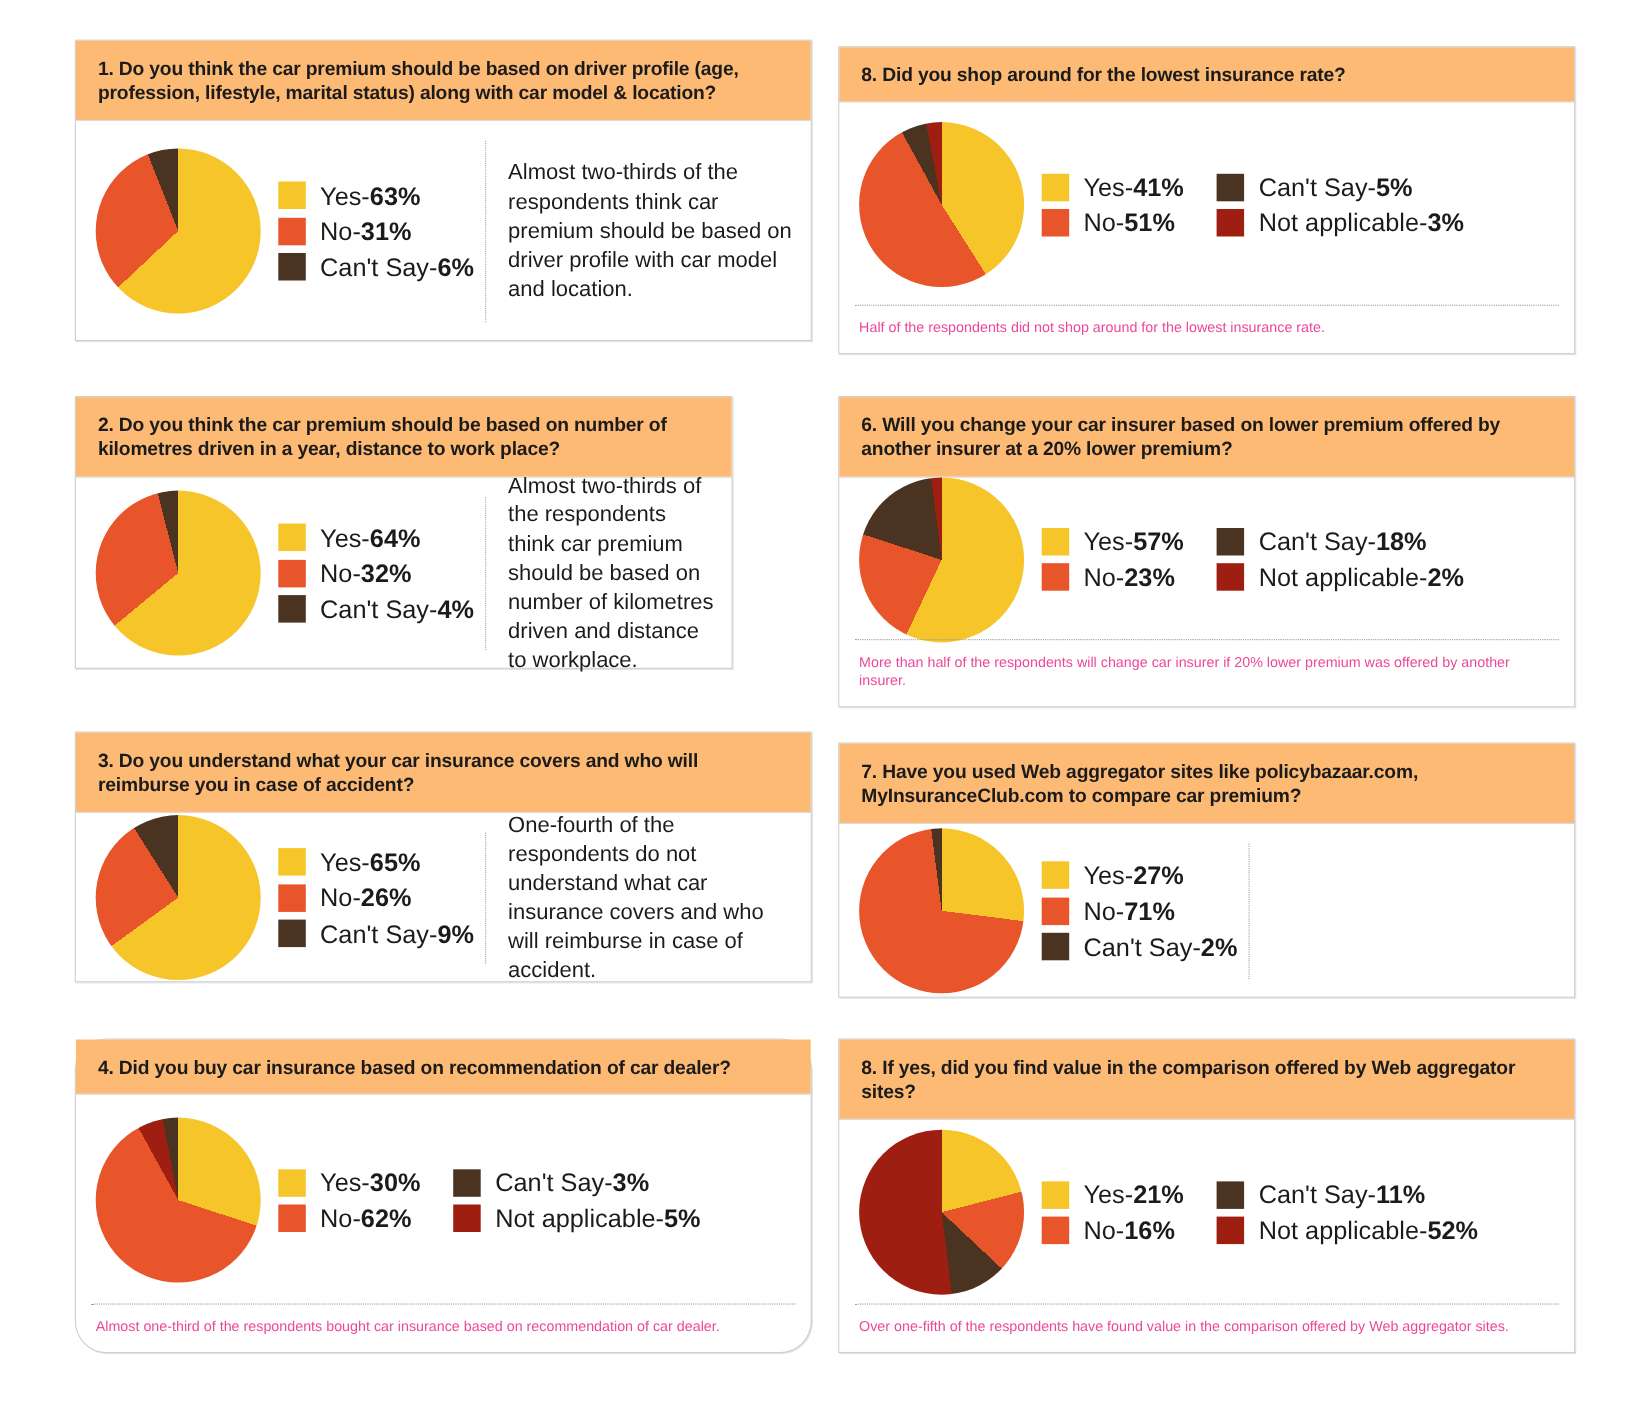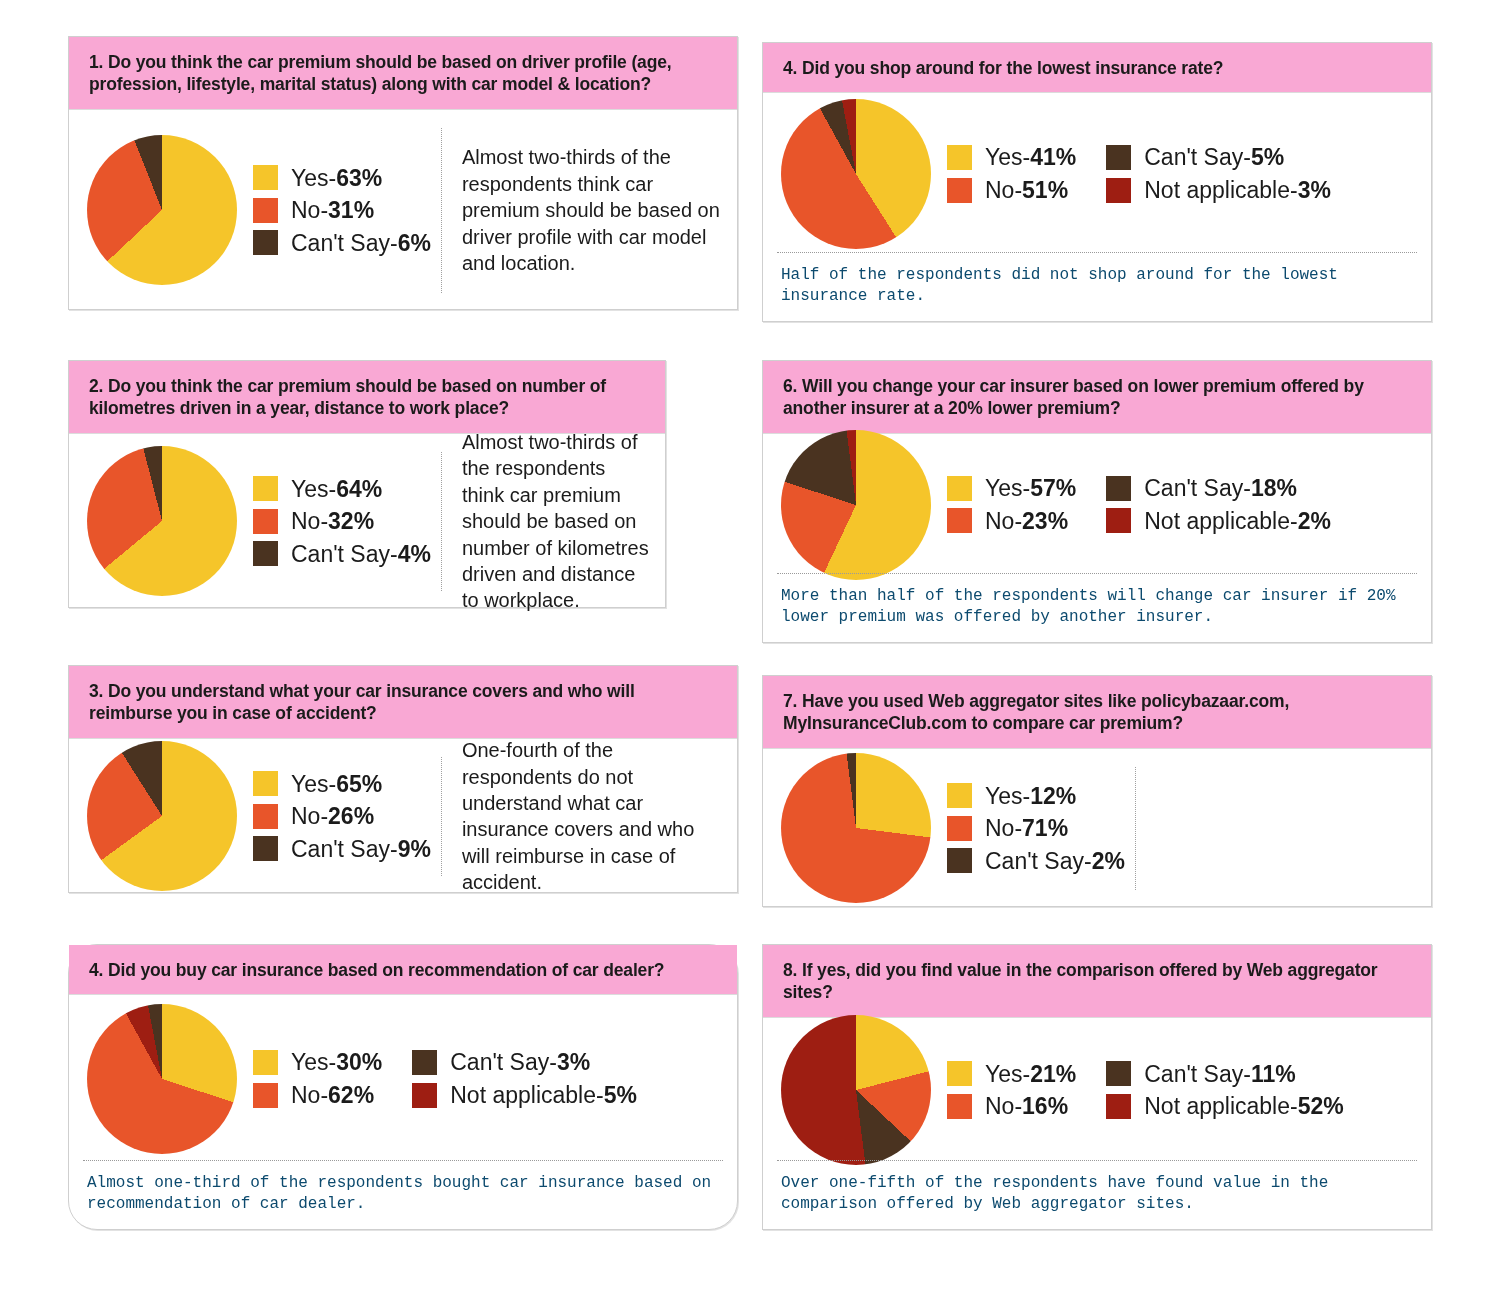--- a/index.html
+++ b/index.html
@@ -20,44 +20,43 @@
   
   .panel {
     position: absolute;
     background: #ffffff;
     border: 1px solid #cfcfcf;
     box-shadow: 1px 1px 0 #e2e2e2;
     display: flex;
     flex-direction: column;
   }
   .panel-header {
-    background: #f9a8d4;
+    background: #fdba74;
     border-bottom: 1px solid #dcdcdc;
     padding: 14px 18px 13px 20px;
     font-weight: bold;
     font-size: 17.5px;
     line-height: 1.28;
     color: #1b1b1b;
     letter-spacing: -0.15px;
   }
   .panel-body {
     flex: 1;
     display: flex;
     align-items: center;
     padding: 10px 14px 8px 18px;
     min-height: 0;
   }
   .panel-footnote {
     border-top: 1px dotted #9a9a9a;
     margin: 0 14px;
     padding: 12px 4px 14px 4px;
-    font-size: 16px;
+    font-size: 13px;
     line-height: 1.3;
-    color: #0c4a6e;
-    font-family: Liberation Mono, monospace;
+    color: #ec4899;
   }
 
   
   .pie-wrap {
     flex: 0 0 auto;
     display: flex;
     align-items: center;
     justify-content: center;
   }
   .pie {
@@ -209,21 +208,21 @@
           <div class="legend-item">
             <span class="swatch" style="background: rgb(158, 30, 18);"></span>
             <span class="legend-label">Not applicable-<b>5%</b></span>
           </div>
         </div>
     </div>
     <div class="panel-footnote">Almost one-third of the respondents bought car insurance based on recommendation of car dealer.</div>
   </div>
 
   <div class="panel" style="left:762px; top:42px; width:670px; height:280px;">
-    <div class="panel-header">4. Did you shop around for the lowest insurance rate?</div>
+    <div class="panel-header">8. Did you shop around for the lowest insurance rate?</div>
     <div class="panel-body">
       <div class="pie-wrap">
         <div class="pie" id="pie-q5" style="width: 150px; height: 150px; background: conic-gradient(rgb(245, 197, 42) 0deg, rgb(245, 197, 42) 147.6deg, rgb(232, 85, 42) 147.6deg, rgb(232, 85, 42) 331.2deg, rgb(74, 51, 32) 331.2deg, rgb(74, 51, 32) 349.2deg, rgb(158, 30, 18) 349.2deg, rgb(158, 30, 18) 360deg);"></div>
       </div>
       <div class="legend cols2" id="legend-q5">
           <div class="legend-item">
             <span class="swatch" style="background: rgb(245, 197, 42);"></span>
             <span class="legend-label">Yes-<b>41%</b></span>
           </div>
           <div class="legend-item">
@@ -273,21 +272,21 @@
 
   <div class="panel" style="left:762px; top:675px; width:670px; height:232px;">
     <div class="panel-header">7. Have you used Web aggregator sites like policybazaar.com, MyInsuranceClub.com to compare car premium?</div>
     <div class="panel-body">
       <div class="pie-wrap">
         <div class="pie" id="pie-q7" style="width: 150px; height: 150px; background: conic-gradient(rgb(245, 197, 42) 0deg, rgb(245, 197, 42) 97.2deg, rgb(232, 85, 42) 97.2deg, rgb(232, 85, 42) 352.8deg, rgb(74, 51, 32) 352.8deg, rgb(74, 51, 32) 360deg);"></div>
       </div>
       <div class="legend cols1" id="legend-q7">
           <div class="legend-item">
             <span class="swatch" style="background: rgb(245, 197, 42);"></span>
-            <span class="legend-label">Yes-<b>12%</b></span>
+            <span class="legend-label">Yes-<b>27%</b></span>
           </div>
           <div class="legend-item">
             <span class="swatch" style="background: rgb(232, 85, 42);"></span>
             <span class="legend-label">No-<b>71%</b></span>
           </div>
           <div class="legend-item">
             <span class="swatch" style="background: rgb(74, 51, 32);"></span>
             <span class="legend-label">Can't Say-<b>2%</b></span>
           </div>
         </div>

